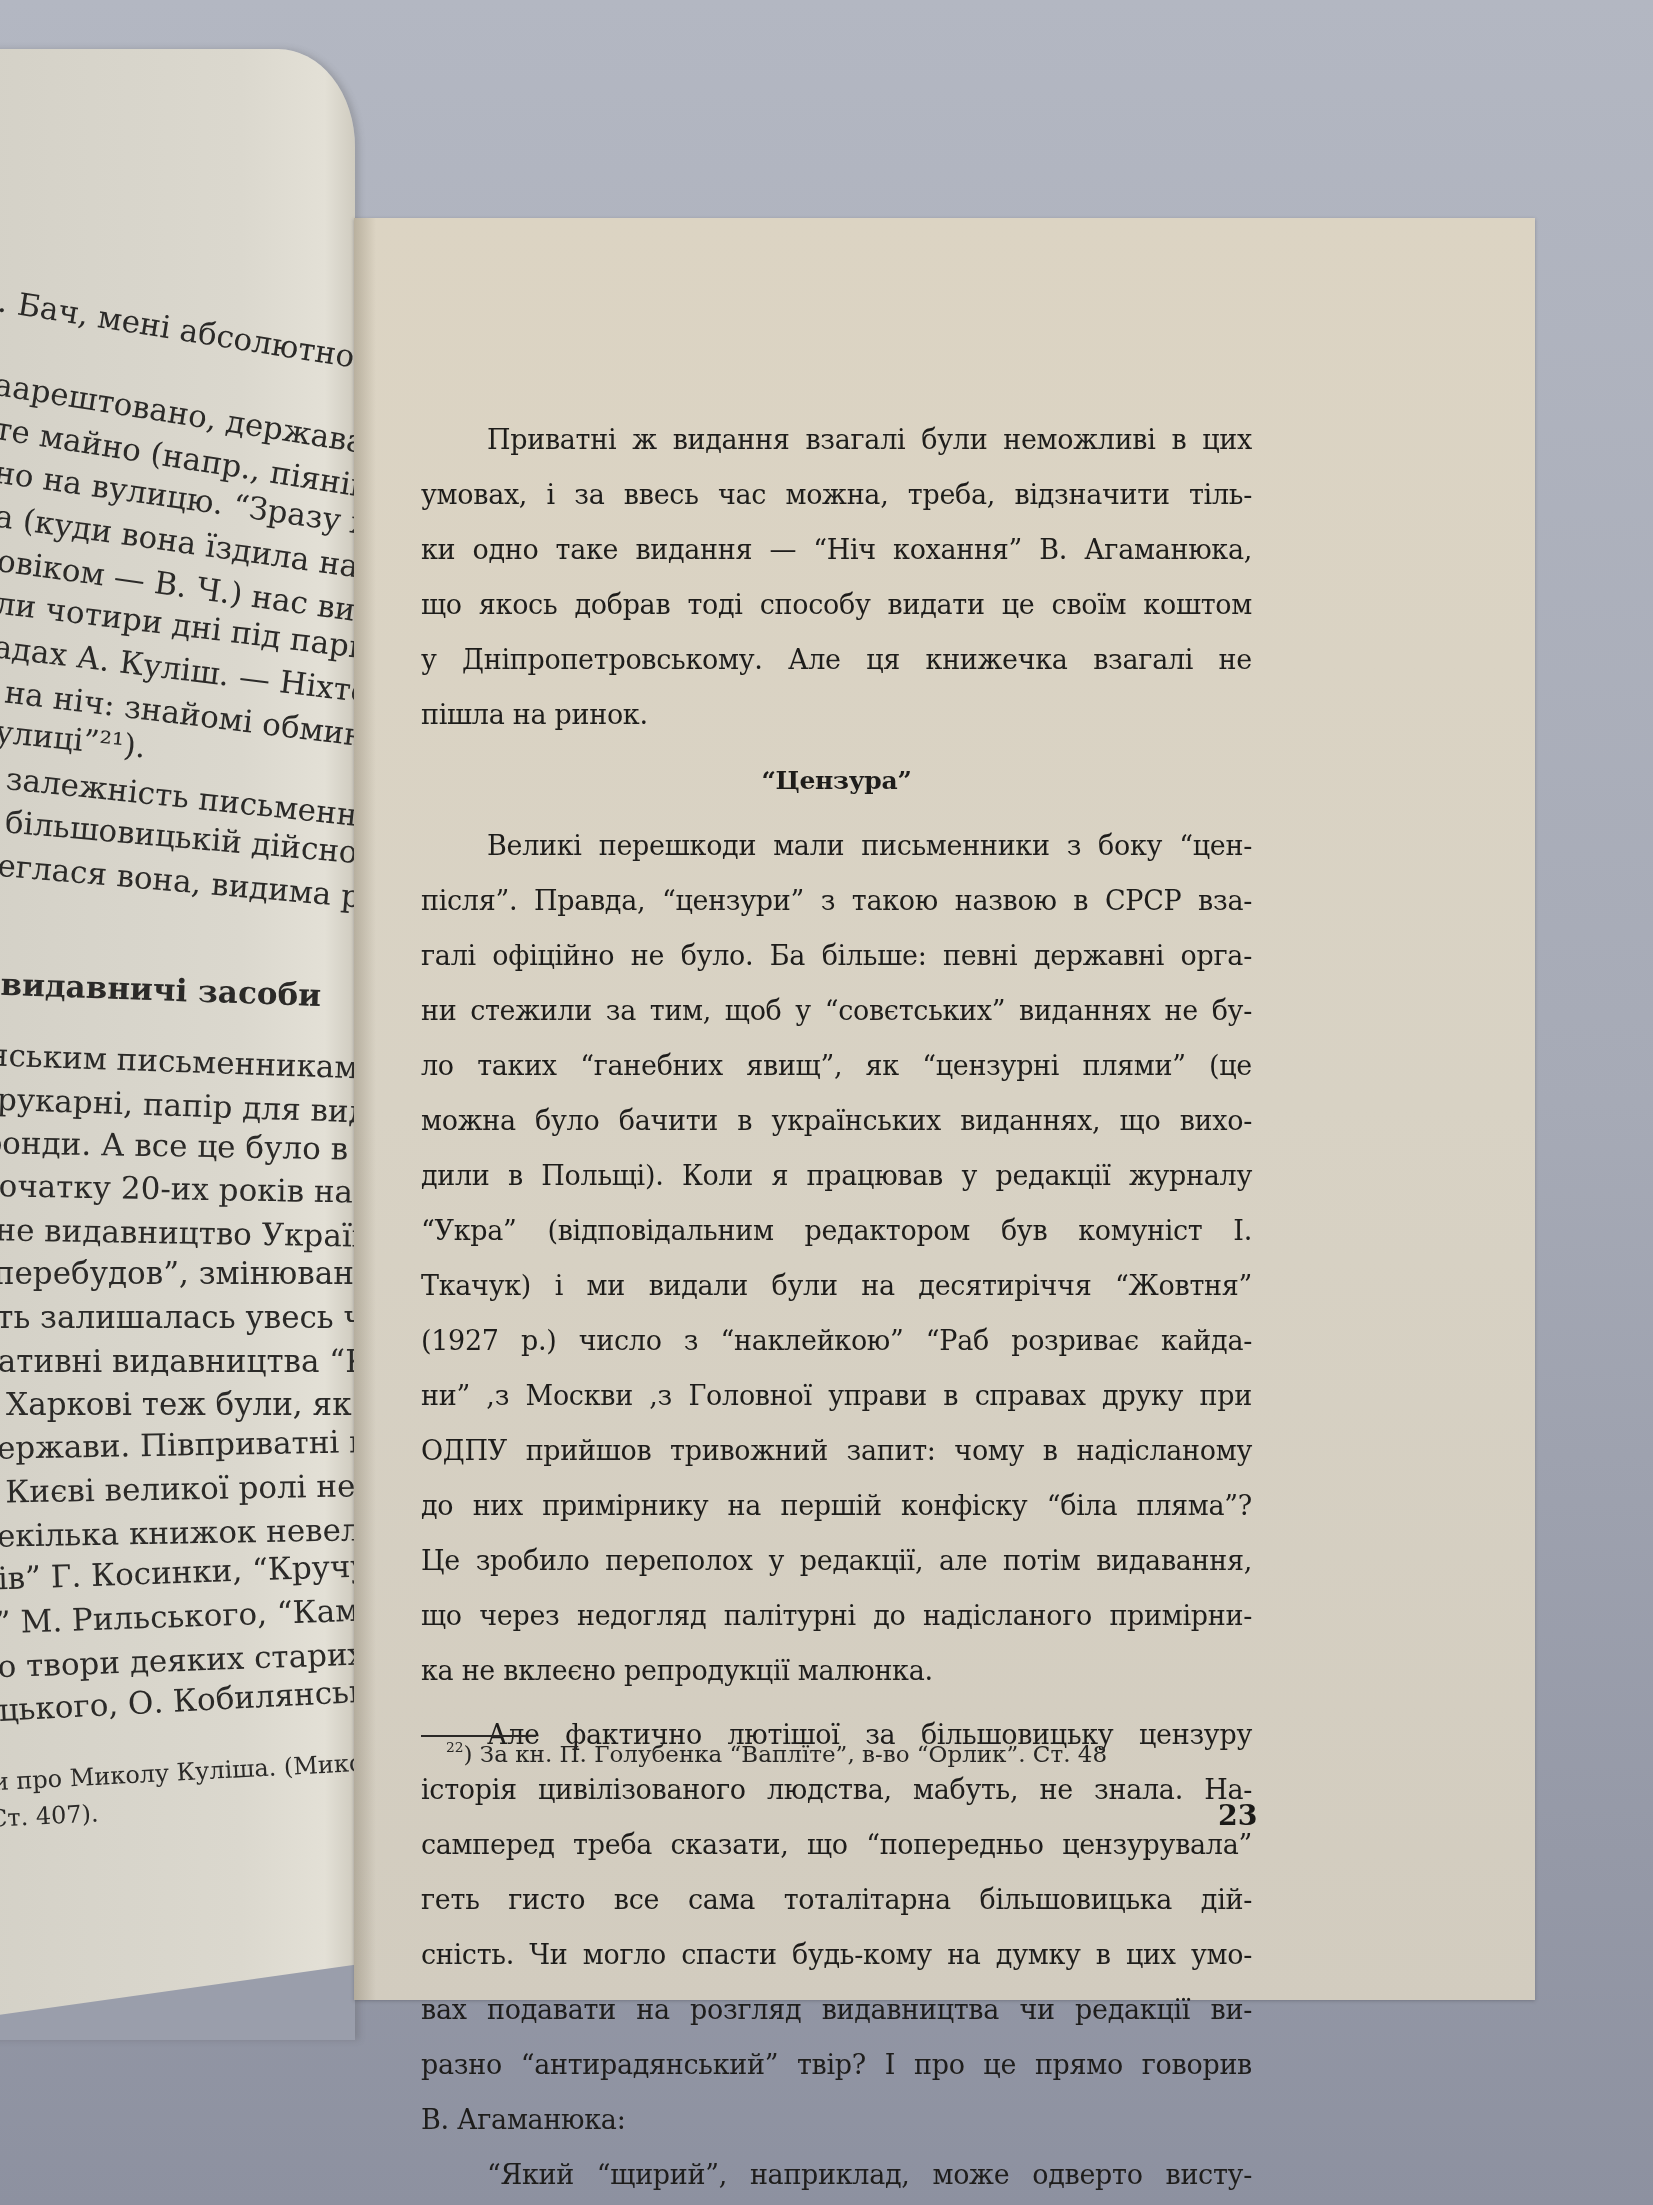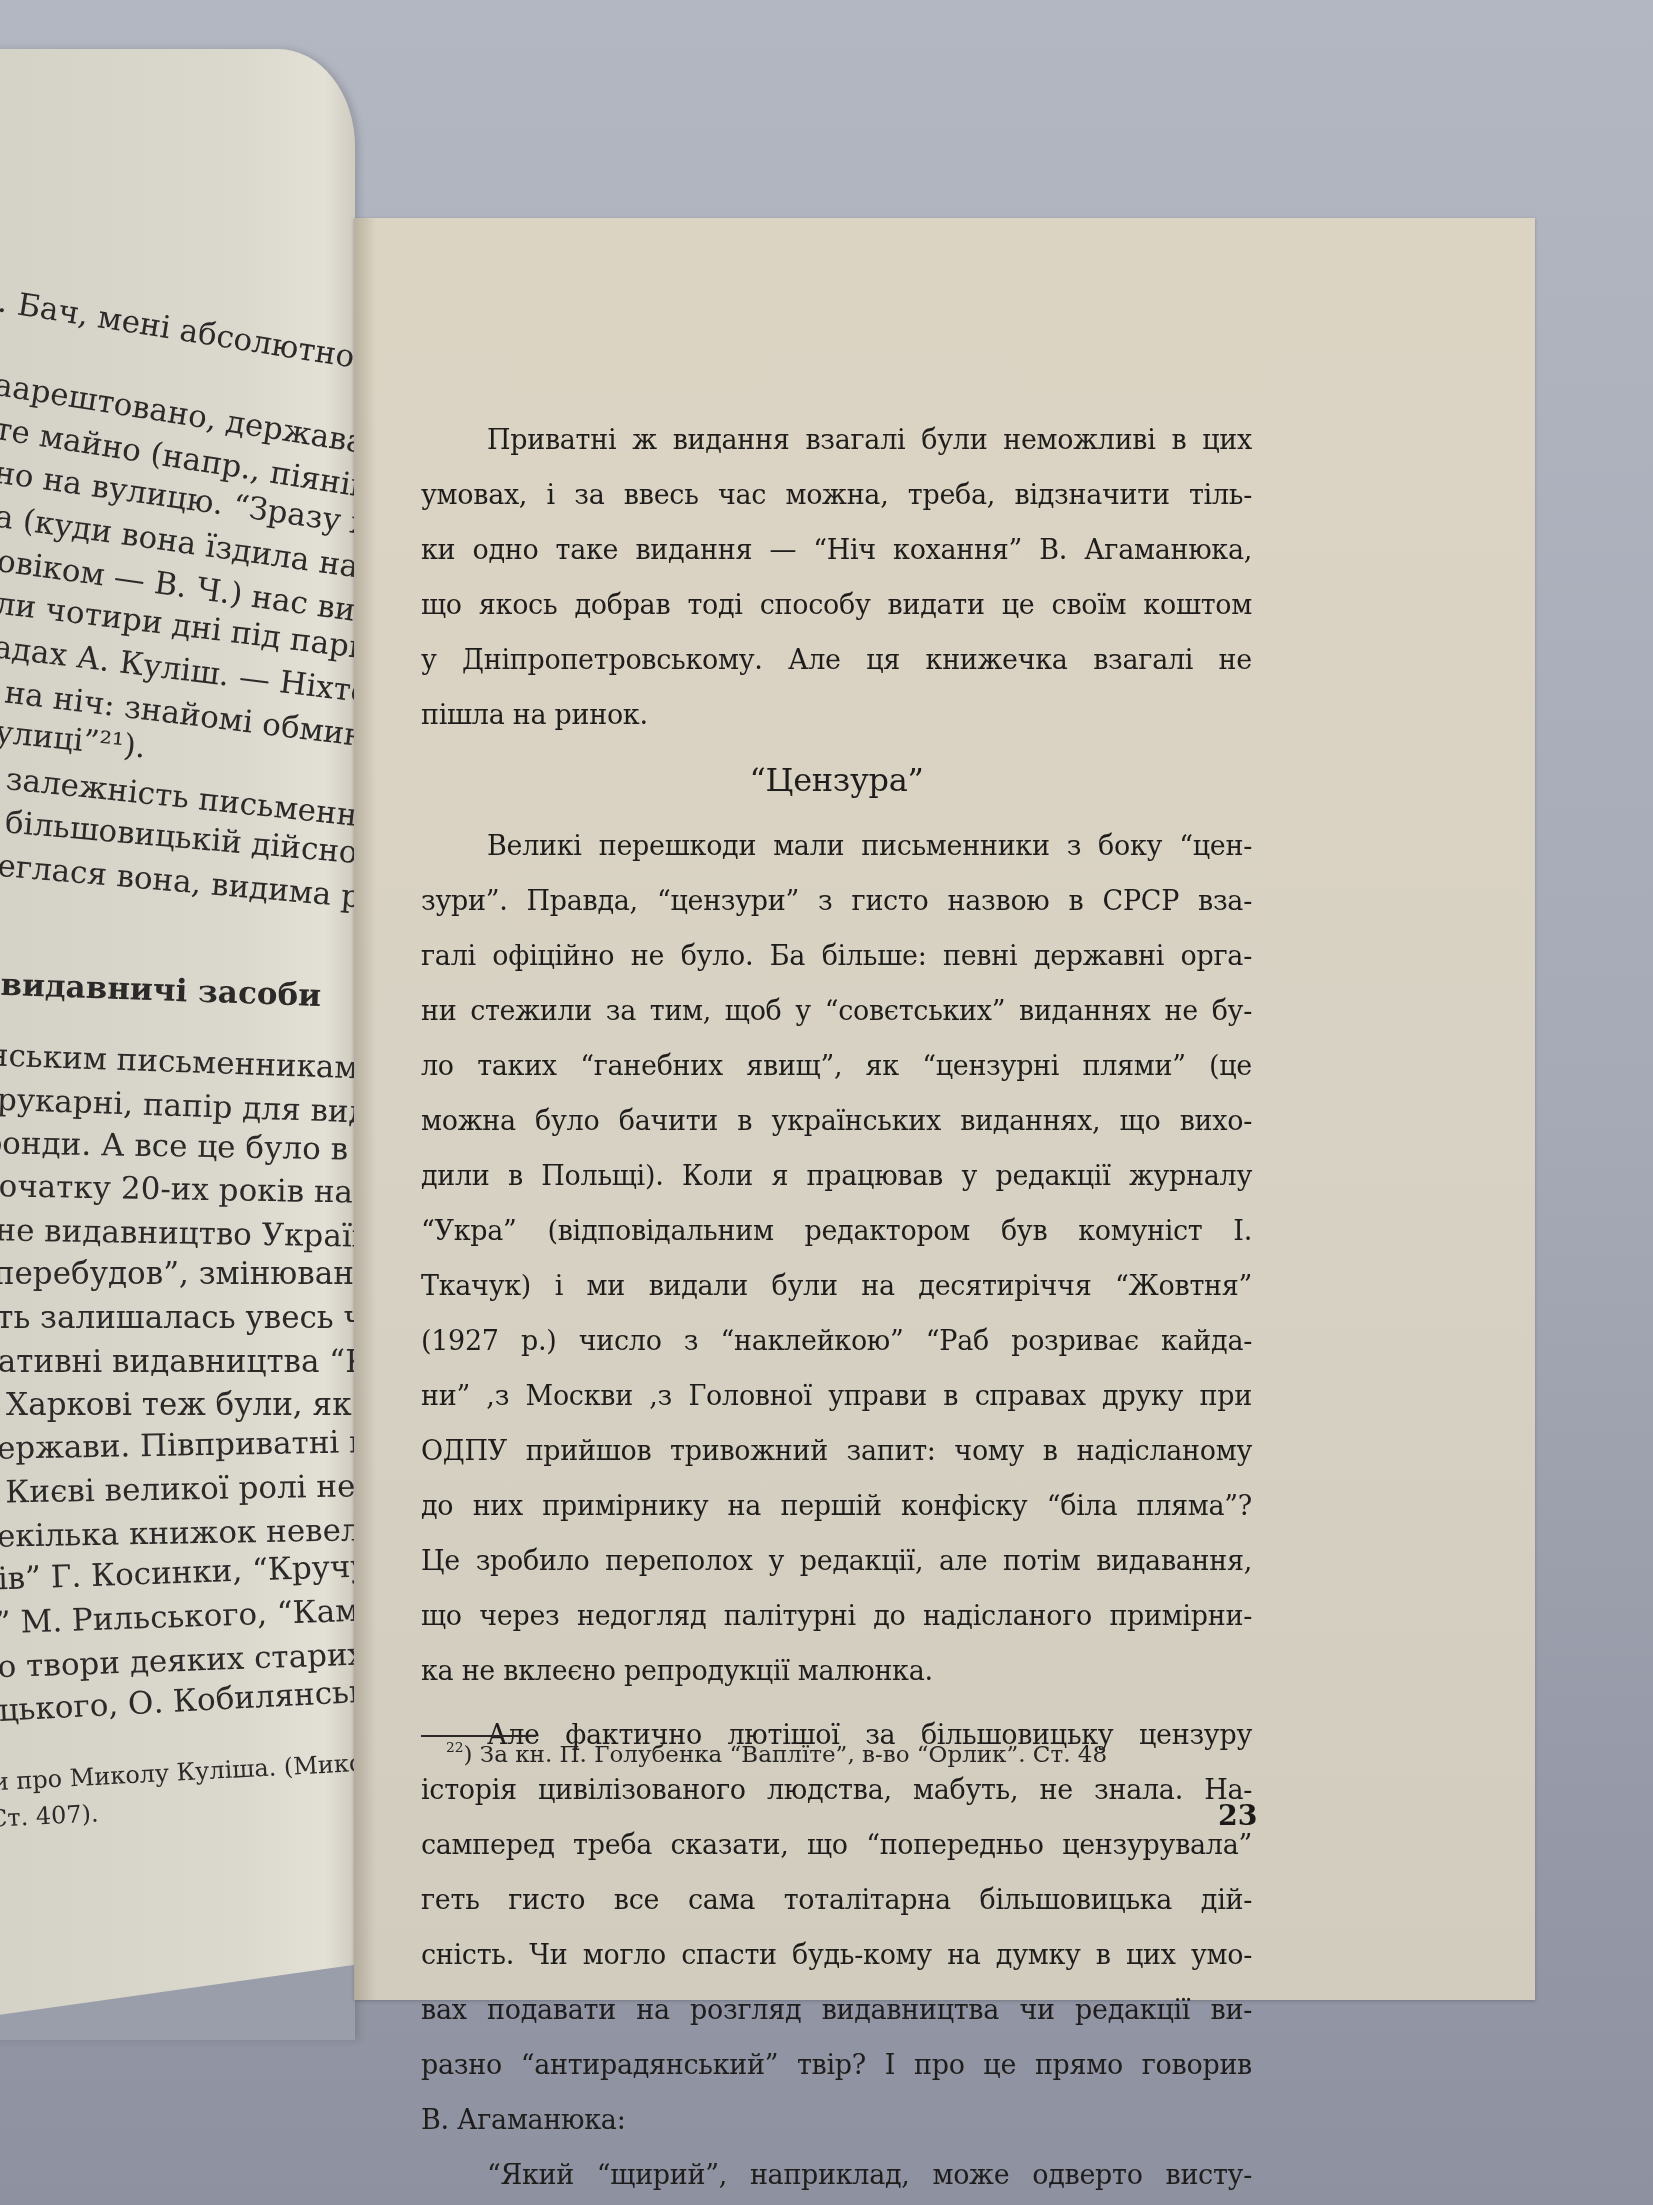--- a/index.html
+++ b/index.html
@@ -45,22 +45,22 @@
     font-family: "DejaVu Serif", "Liberation Serif", serif;
     letter-spacing:-0.3px;
   }
   .text-col .line {
     display:block; height:55px; white-space:nowrap;
     text-align:justify; text-align-last:justify;
   }
   .text-col .line.last { text-align-last:left; }
   .text-col .line.indent { padding-left:66px; }
   .text-col .heading {
-    display:block; text-align:center; font-weight:normal; height:55px;
-    margin:11px 0 9.8px 0; font-size:32px;
+    display:block; text-align:center; font-weight:bold; height:55px;
+    margin:11px 0 9.8px 0; font-size:25px;
   }
   .text-col .gap { display:block; height:8.8px; }
   .italic { }
   .footnote-rule {
     position:absolute; left:67px; top:1517px; width:115px; height:2.2px; background:#2a2826;
   }
   .footnote {
     position:absolute; left:92px; top:1523px; font-size:23px; color:#262523; white-space:nowrap;
   }
   .footnote sup, .text-col sup { font-size:0.6em; vertical-align: 0.7em; line-height:0; }
@@ -118,21 +118,21 @@
       <span class="line">ки одно таке видання — “Ніч кохання” В. Агаманюка,</span>
       <span class="line">що якось добрав тоді способу видати це своїм коштом</span>
       <span class="line">у Дніпропетровському. Але ця книжечка  взагалі не</span>
       <span class="line last">пішла на ринок.</span>
     </div>
 
     <span class="heading">“Цензура”</span>
 
     <div>
       <span class="line indent">Великі перешкоди мали письменники з боку “цен-</span>
-      <span class="line">зури”. Правда, “цензури” з гисто назвою в СРСР вза-</span>
+      <span class="line">після”. Правда, “цензури” з такою назвою в СРСР вза-</span>
       <span class="line">галі офіційно не було. Ба більше: певні державні орга-</span>
       <span class="line">ни стежили за тим, щоб у “совєтських” виданнях не бу-</span>
       <span class="line">ло таких “ганебних явищ”, як “цензурні плями” (це</span>
       <span class="line">можна було бачити в українських виданнях, що вихо-</span>
       <span class="line">дили в Польщі). Коли я працював у редакції журналу</span>
       <span class="line">“Укра”  (відповідальним редактором був комуніст І.</span>
       <span class="line">Ткачук) і ми видали були на десятиріччя “Жовтня”</span>
       <span class="line">(1927 р.) число з “наклейкою” “Раб розриває кайда-</span>
       <span class="line">ни” ,з Москви ,з Головної управи в справах друку при</span>
       <span class="line">ОДПУ прийшов тривожний запит: чому в надісланому</span>

